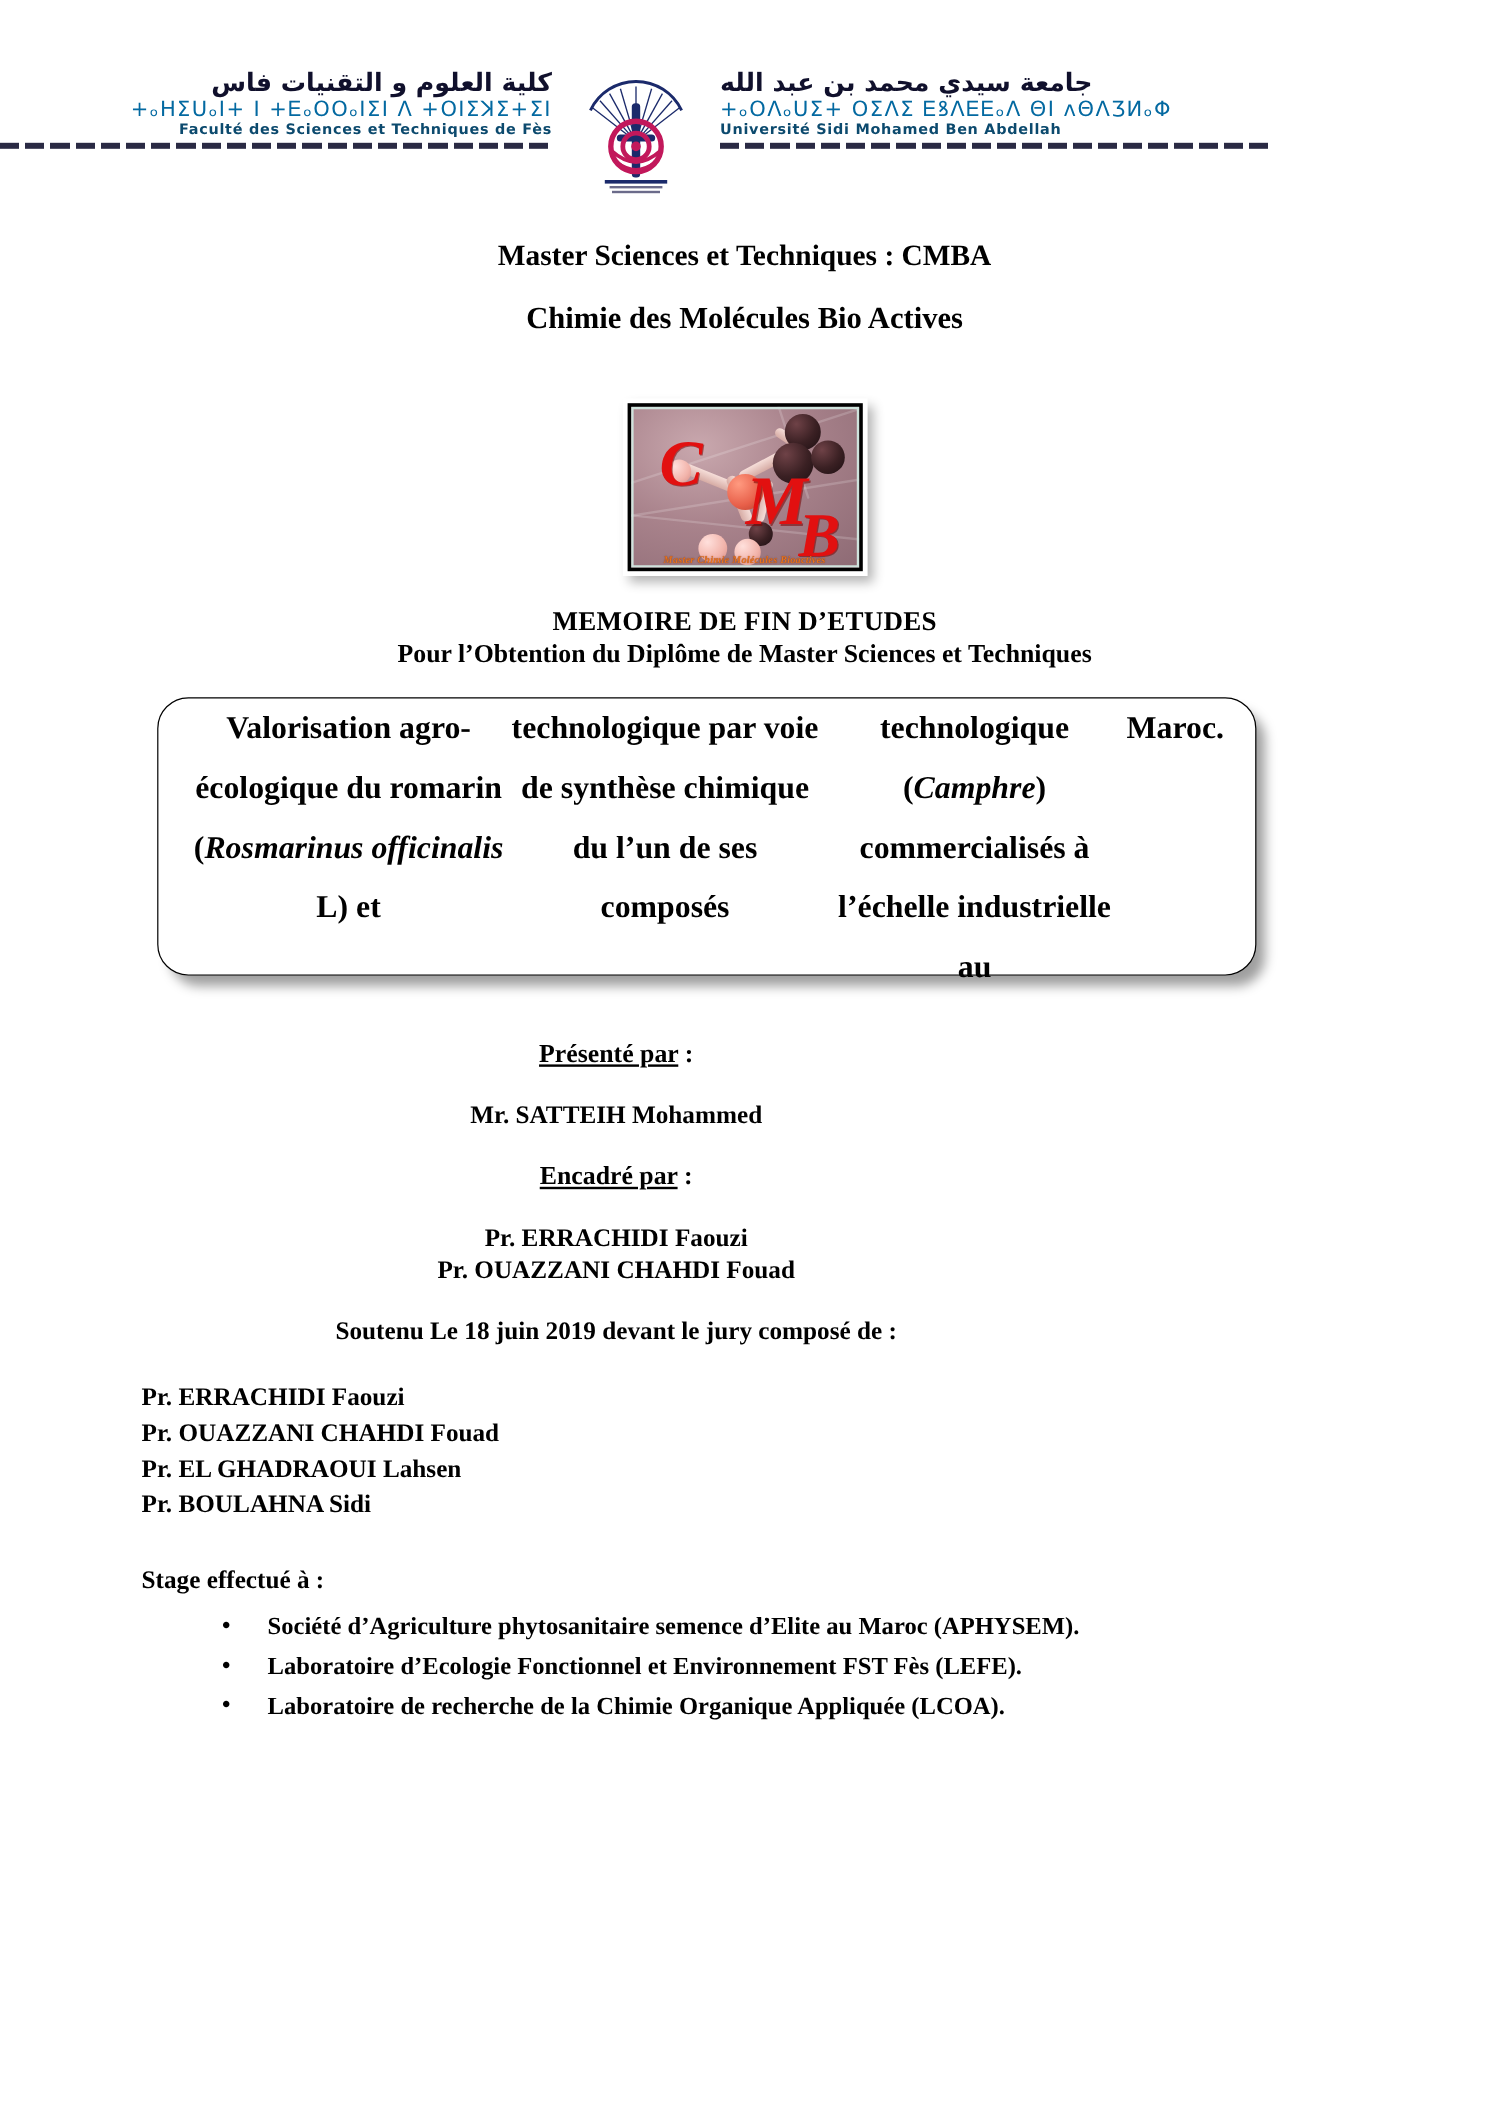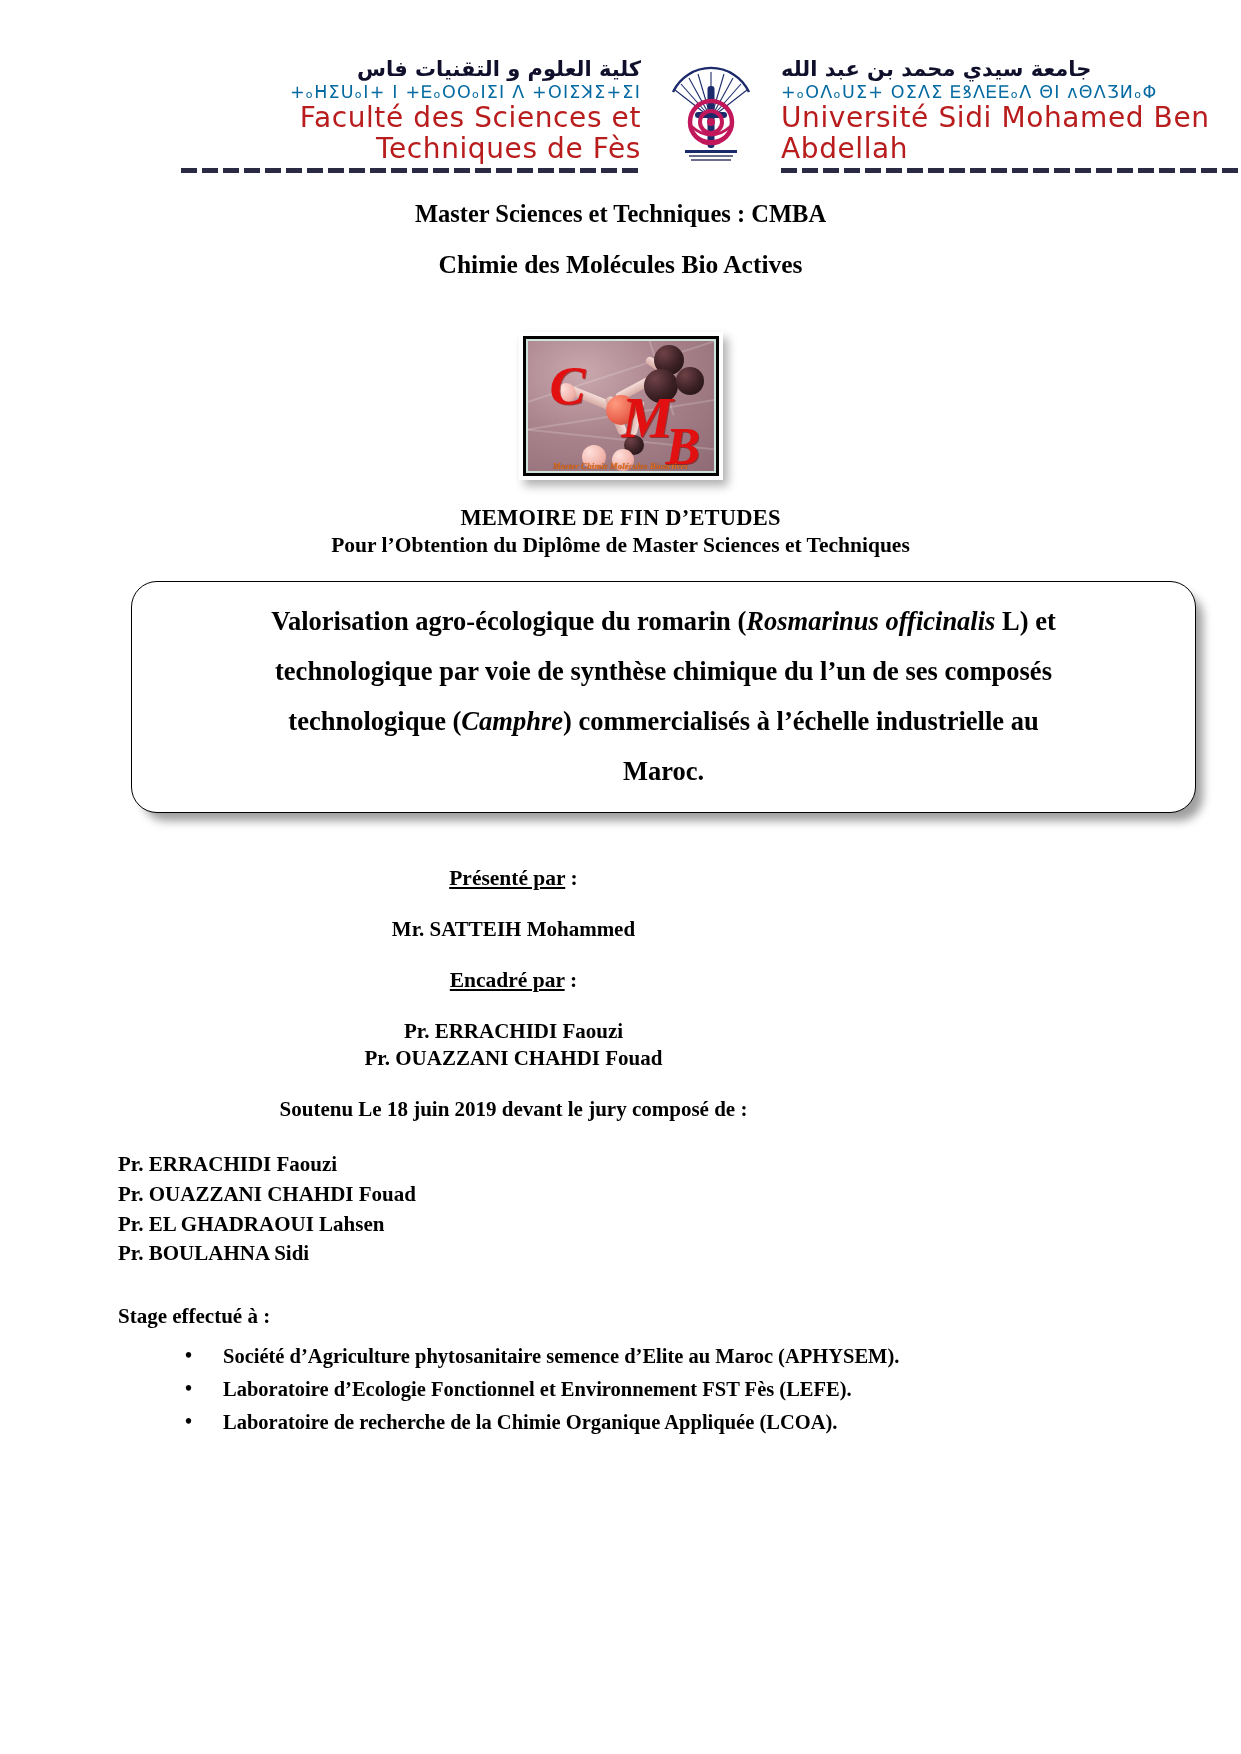--- a/index.html
+++ b/index.html
@@ -22,21 +22,21 @@
 
   
   .header {
     position: absolute;
     top: 58px;
     left: 0;
     width: 1241px;
     height: 115px;
     display: flex;
     align-items: flex-start;
-    justify-content: flex-end;
+    justify-content: flex-start;
   }
   .header-side {
     width: 460px;
     font-family: "DejaVu Sans", sans-serif;
     line-height: 1.12;
   }
   .header-left { text-align: right; padding-right: 14px; }
   .header-right { text-align: left; padding-left: 14px; }
   .hdr-ar {
     font-size: 21px;
@@ -46,23 +46,23 @@
     margin-bottom: 1px;
   }
   .hdr-tif {
     font-size: 17.5px;
     font-weight: normal;
     color: #0369a1;
     letter-spacing: 1.2px;
     margin-bottom: 0px;
   }
   .hdr-fr {
-    font-size: 28px;
-    font-weight: normal;
-    color: #b91c1c;
+    font-size: 12px;
+    font-weight: bold;
+    color: #0c4a6e;
     letter-spacing: 0.6px;
   }
   .hdr-rule {
     margin-top: 3px;
     height: 5px;
     background:
       repeating-linear-gradient(to right,
         #2a2a44 0px, #2a2a44 16px,
         transparent 16px, transparent 21px);
   }
@@ -169,29 +169,29 @@
   #mem2 {
     position: absolute; top: 533px; left: 0; width: 1241px;
     text-align: center; font-weight: bold; font-size: 21.5px;
   }
 
   
   .title-box {
     position: absolute;
     top: 581px;
     left: 131px;
-    width: 1065px;
+    width: 916px;
     height: 232px;
     border: 1.6px solid #000000;
     border-radius: 26px;
     box-sizing: border-box;
     background: #ffffff;
     box-shadow: 9px 10px 10px -2px rgba(0,0,0,0.38);
     display: flex;
-    flex-direction: column;
+    flex-direction: row;
     justify-content: center;
     padding: 0 26px;
   }
   .title-line {
     text-align: center;
     font-weight: bold;
     font-size: 26.5px;
     line-height: 1.88;
   }
   .title-line i { font-style: italic; }

